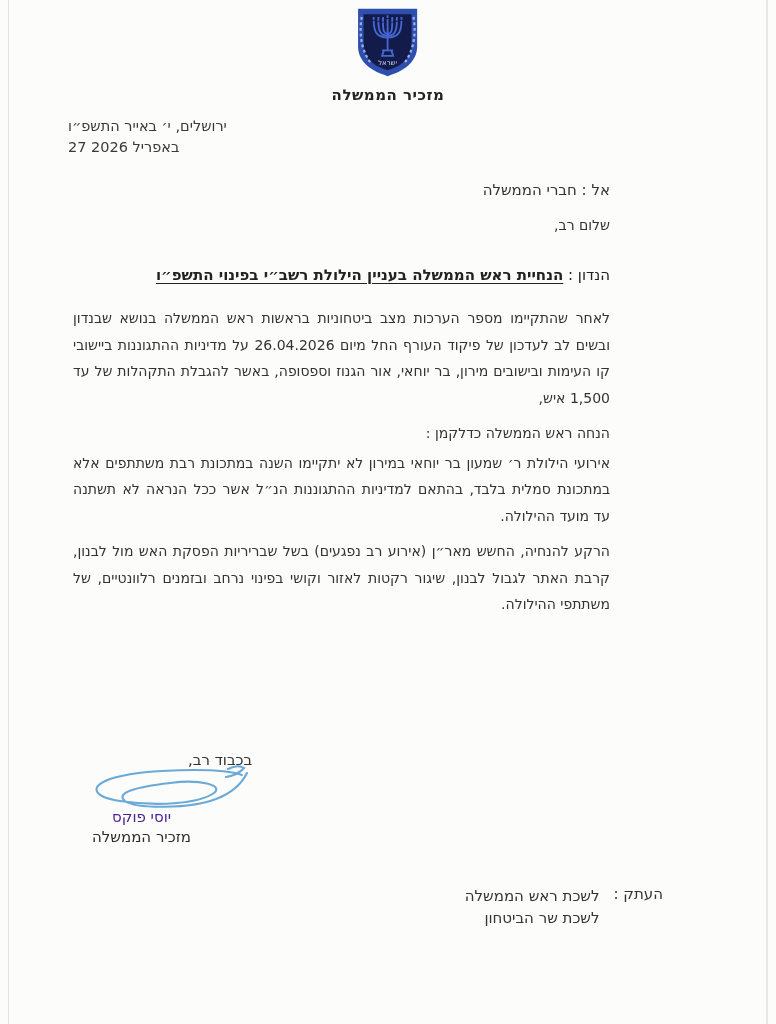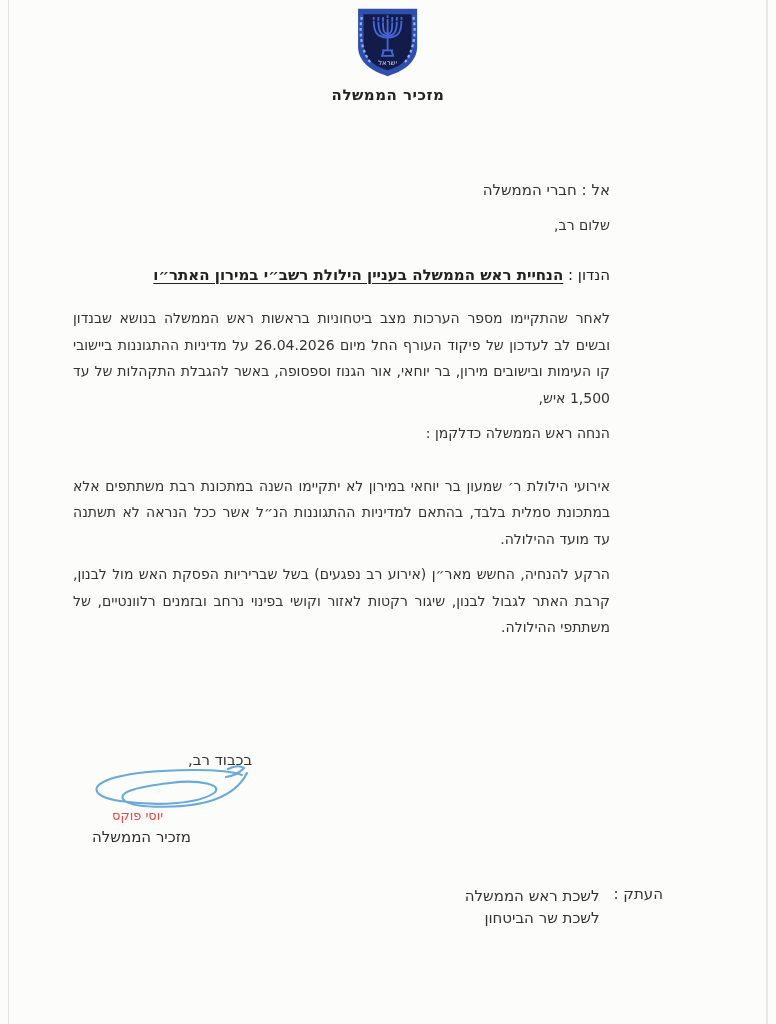--- a/index.html
+++ b/index.html
@@ -27,21 +27,21 @@
 
   .body-block{
     position:absolute;top:305px;right:166px;width:537px;
     direction:rtl;text-align:justify;
     font-size:14px;line-height:26.5px;color:#333;
   }
   .body-block p{margin:0 0 9px 0;}
 
   .closing-valediction{position:absolute;left:188px;top:751px;font-size:15px;direction:rtl;color:#333;}
   .signature{position:absolute;left:80px;top:763px;}
-  .signer-name{position:absolute;left:112px;top:808px;font-size:13px;direction:rtl;color:#ef4444;}
+  .signer-name{position:absolute;left:112px;top:808px;font-size:15px;direction:rtl;color:#4c1d95;}
   .signer-title{position:absolute;left:92px;top:828px;font-size:15px;direction:rtl;color:#2d2d2d;}
 
   .copies{position:absolute;right:113px;top:885px;direction:rtl;display:flex;gap:14px;font-size:15px;color:#333;}
   .copies .copy-lines div{line-height:22px;}
 </style>
 </head>
 <body>
 
 <div class="page">
   <div class="scan-line-left"></div>
@@ -67,31 +67,35 @@
         <path d="M40,30 C44,30 45,27 45,18"></path>
         <path d="M25,15 V12 M30,16 V12 M35,17 V12 M40,13 V10 M45,17 V12 M50,16 V12 M55,15 V12"></path>
         <path d="M34,48 H46"></path>
         <path d="M36,48 L34,54 H46 L44,48"></path>
       </g>
       <text x="40" y="64" font-size="7.5" fill="#cfd9f5" text-anchor="middle" font-family="DejaVu Sans, sans-serif">ישראל</text>
     </svg>
     <div class="org">מזכיר הממשלה</div>
   </div>
 
+  <div class="dateline">
+    <div dir="rtl">ירושלים, י׳ באייר התשפ״ו</div>
+    <div dir="ltr">27 באפריל 2026</div>
+  </div>
 
   <div class="recipient">אל : חברי הממשלה</div>
   <div class="salutation">שלום רב,</div>
 
   <div class="subject">
-    <span>הנדון : </span><span class="subject-title">הנחיית ראש הממשלה בעניין הילולת רשב״י במירון האתר״ו</span>
+    <span>הנדון : </span><span class="subject-title">הנחיית ראש הממשלה בעניין הילולת רשב״י בפינוי התשפ״ו</span>
   </div>
 
   <div class="body-block">
     <p>לאחר שהתקיימו מספר הערכות מצב ביטחוניות בראשות ראש הממשלה בנושא שבנדון ובשים לב לעדכון של פיקוד העורף החל מיום 26.04.2026 על מדיניות ההתגוננות ביישובי קו העימות ובישובים מירון, בר יוחאי, אור הגנוז וספסופה, באשר להגבלת התקהלות של עד 1,500 איש,</p>
-    <p style="margin-top:9px;margin-bottom:26px;">הנחה ראש הממשלה כדלקמן :</p>
+    <p style="margin-top:9px;margin-bottom:3px;">הנחה ראש הממשלה כדלקמן :</p>
     <p>אירועי הילולת ר׳ שמעון בר יוחאי במירון לא יתקיימו השנה במתכונת רבת משתתפים אלא במתכונת סמלית בלבד, בהתאם למדיניות ההתגוננות הנ״ל אשר ככל הנראה לא תשתנה עד מועד ההילולה.</p>
     <p>הרקע להנחיה, החשש מאר״ן (אירוע רב נפגעים) בשל שבריריות הפסקת האש מול לבנון, קרבת האתר לגבול לבנון, שיגור רקטות לאזור וקושי בפינוי נרחב ובזמנים רלוונטיים, של משתתפי ההילולה.</p>
   </div>
 
   <div class="closing-valediction">בכבוד רב,</div>
 
   <div class="signature">
     <svg width="172" height="54" viewBox="0 0 172 54">
       <g fill="none" stroke="#6aaad8" stroke-width="2.1" stroke-linecap="round">
         <path d="M148,6 q10,-5 16,-1 q-6,7 -18,9"></path>

